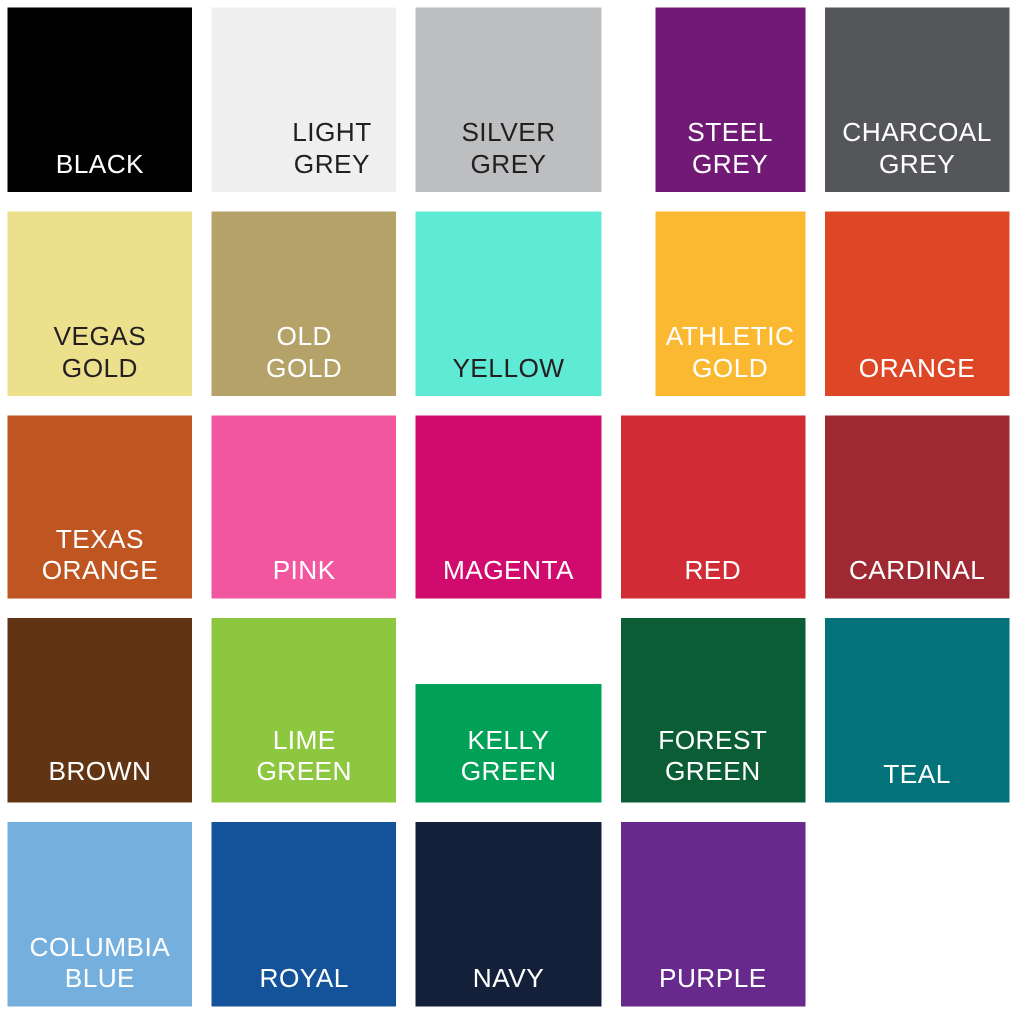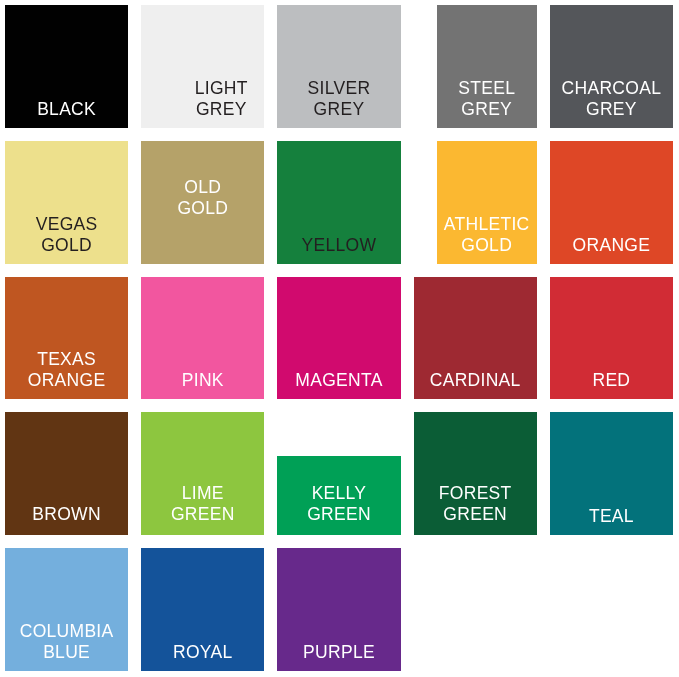--- a/index.html
+++ b/index.html
@@ -63,61 +63,61 @@
       <span class="swatch-label">BLACK</span>
     </div>
     <div class="swatch dark-text" style="background: rgb(239, 239, 239); padding-left: 37px;">
       <span class="swatch-label">LIGHT
 GREY</span>
     </div>
     <div class="swatch dark-text" style="background: rgb(188, 190, 192);">
       <span class="swatch-label">SILVER
 GREY</span>
     </div>
-    <div class="swatch light-text" style="background: #737373; margin-left: 23px;">
+    <div class="swatch light-text" style="background: #701a75; margin-left: 23px;">
       <span class="swatch-label">STEEL
 GREY</span>
     </div>
     <div class="swatch light-text" style="background: rgb(84, 86, 90);">
       <span class="swatch-label">CHARCOAL
 GREY</span>
     </div>
     <div class="swatch dark-text" style="background: rgb(237, 224, 140);">
       <span class="swatch-label">VEGAS
 GOLD</span>
     </div>
-    <div class="swatch light-text" style="background: rgb(181, 162, 105); align-items: center;">
+    <div class="swatch light-text" style="background: rgb(181, 162, 105);">
       <span class="swatch-label">OLD
 GOLD</span>
     </div>
-    <div class="swatch dark-text" style="background: #15803d;">
+    <div class="swatch dark-text" style="background: #5eead4;">
       <span class="swatch-label">YELLOW</span>
     </div>
     <div class="swatch light-text" style="background: rgb(251, 184, 49); margin-left: 23px;">
       <span class="swatch-label">ATHLETIC
 GOLD</span>
     </div>
     <div class="swatch light-text" style="background: rgb(222, 71, 38);">
       <span class="swatch-label">ORANGE</span>
     </div>
     <div class="swatch light-text" style="background: rgb(191, 86, 33);">
       <span class="swatch-label">TEXAS
 ORANGE</span>
     </div>
     <div class="swatch light-text" style="background: rgb(242, 86, 159);">
       <span class="swatch-label">PINK</span>
     </div>
     <div class="swatch light-text" style="background: rgb(209, 10, 110);">
       <span class="swatch-label">MAGENTA</span>
     </div>
+    <div class="swatch light-text" style="background: rgb(209, 44, 53);">
+      <span class="swatch-label">RED</span>
+    </div>
     <div class="swatch light-text" style="background: rgb(158, 41, 50);">
       <span class="swatch-label">CARDINAL</span>
-    </div>
-    <div class="swatch light-text" style="background: rgb(209, 44, 53);">
-      <span class="swatch-label">RED</span>
     </div>
     <div class="swatch light-text raised" style="background: rgb(97, 53, 19);">
       <span class="swatch-label">BROWN</span>
     </div>
     <div class="swatch light-text raised" style="background: rgb(141, 198, 63); justify-content: flex-end;">
       <span class="swatch-label">LIME
 GREEN</span>
     </div>
     <div class="swatch light-text raised" style="background: rgb(0, 160, 86); margin-top: 44px;">
       <span class="swatch-label">KELLY
@@ -130,16 +130,19 @@
     <div class="swatch light-text" style="background: rgb(3, 114, 123);">
       <span class="swatch-label">TEAL</span>
     </div>
     <div class="swatch light-text" style="background: rgb(116, 175, 221);">
       <span class="swatch-label">COLUMBIA
 BLUE</span>
     </div>
     <div class="swatch light-text" style="background: rgb(20, 83, 154);">
       <span class="swatch-label">ROYAL</span>
     </div>
+    <div class="swatch light-text" style="background: rgb(20, 32, 58);">
+      <span class="swatch-label">NAVY</span>
+    </div>
     <div class="swatch light-text" style="background: rgb(103, 41, 139);">
       <span class="swatch-label">PURPLE</span>
     </div>
   </div>
 
 </body></html>

